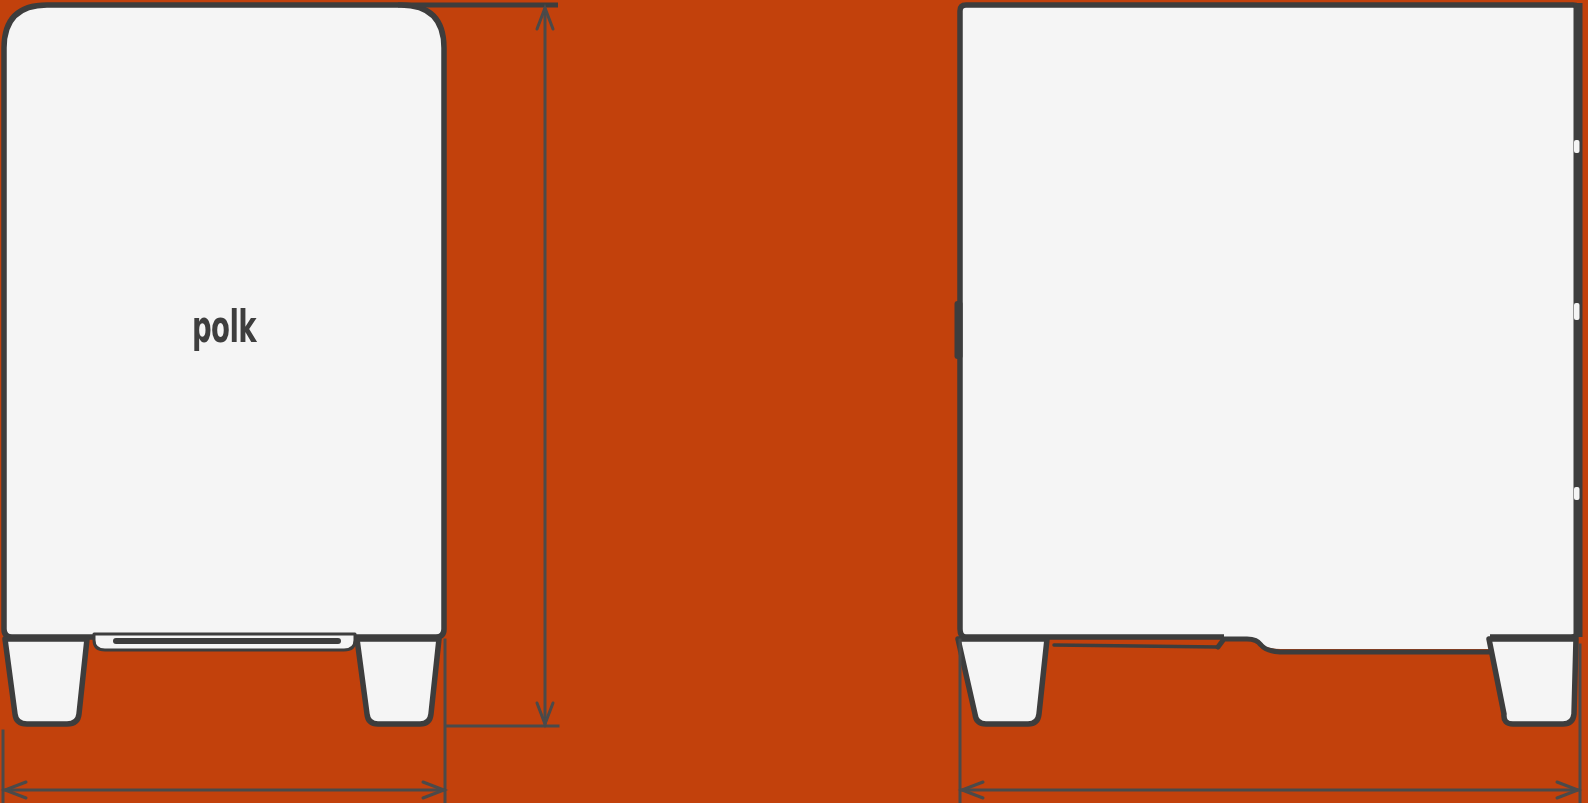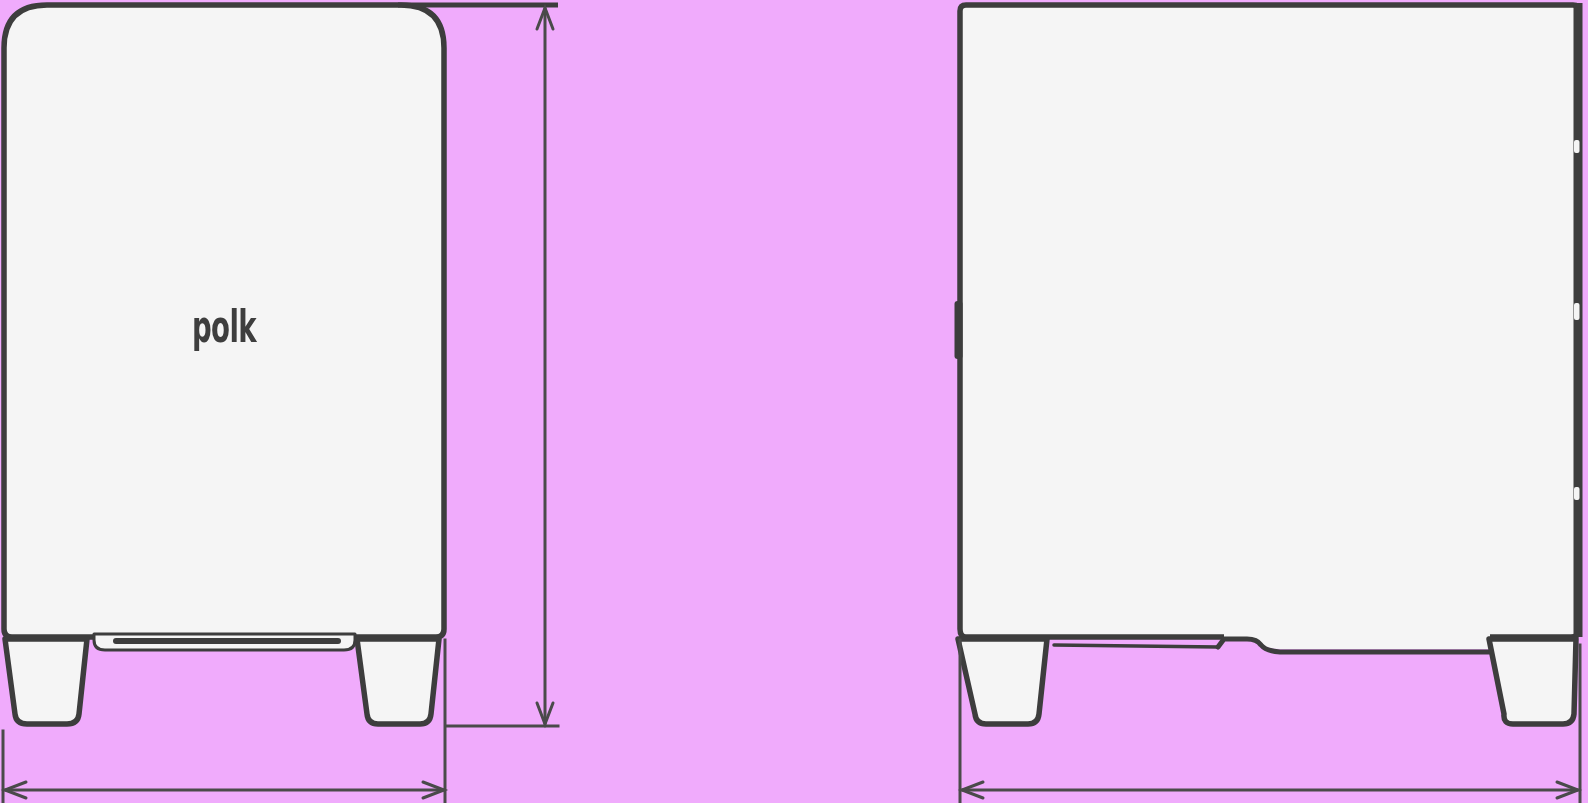--- a/index.html
+++ b/index.html
@@ -1,16 +1,16 @@
 <!DOCTYPE html>
 <html><head>
 <meta charset="utf-8">
 <style>
   html,body{margin:0;padding:0;background:#000;}
-  .canvas{position:relative;width:1588px;height:803px;background:#f0abfc;overflow:hidden;}
+  .canvas{position:relative;width:1588px;height:803px;background:#c2410c;overflow:hidden;}
   svg{position:absolute;inset:0;display:block;}
   .shape{fill:#f5f5f5;stroke:#3d3d3d;stroke-width:5.5;stroke-linejoin:round;}
   .shape-thin{fill:#f5f5f5;stroke:#3d3d3d;stroke-width:3;stroke-linejoin:round;}
   .underlay{fill:#f5f5f5;stroke:none;}
   .dark{fill:#3d3d3d;stroke:none;}
   .contour{fill:none;stroke:#3d3d3d;stroke-linecap:round;stroke-linejoin:round;}
   .edge{fill:none;stroke:#3d3d3d;}
   .dim{fill:none;stroke:#4a4a4a;stroke-width:3;stroke-linecap:square;}
   .arrow{fill:none;stroke:#4a4a4a;stroke-width:3;stroke-linecap:round;stroke-linejoin:miter;}
   .logo{font-family:"DejaVu Sans", sans-serif;font-weight:600;font-size:44px;letter-spacing:-1px;}

